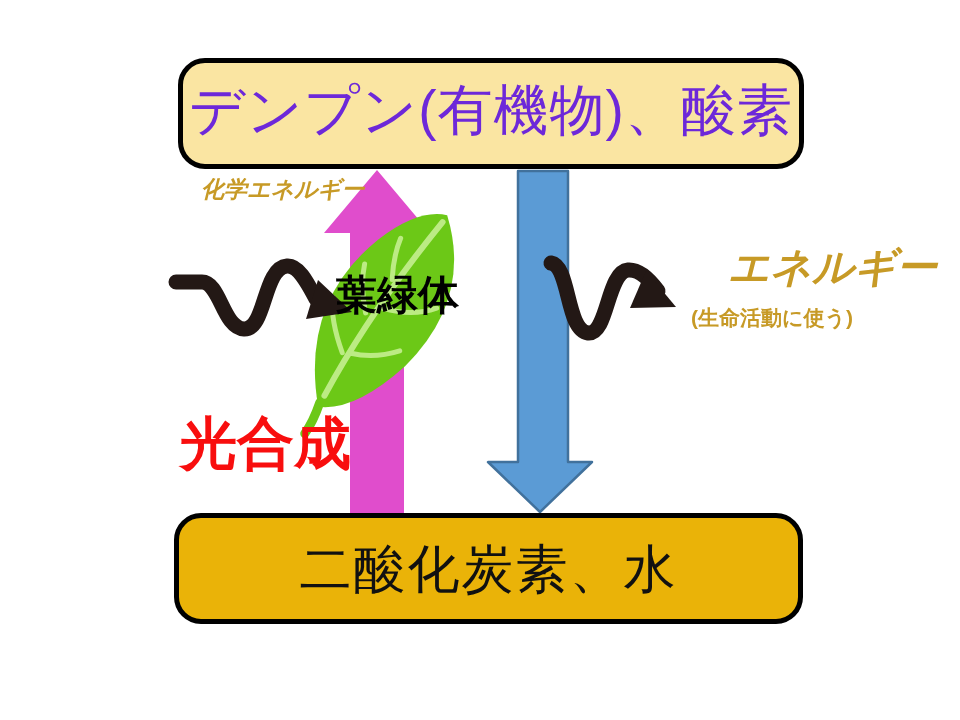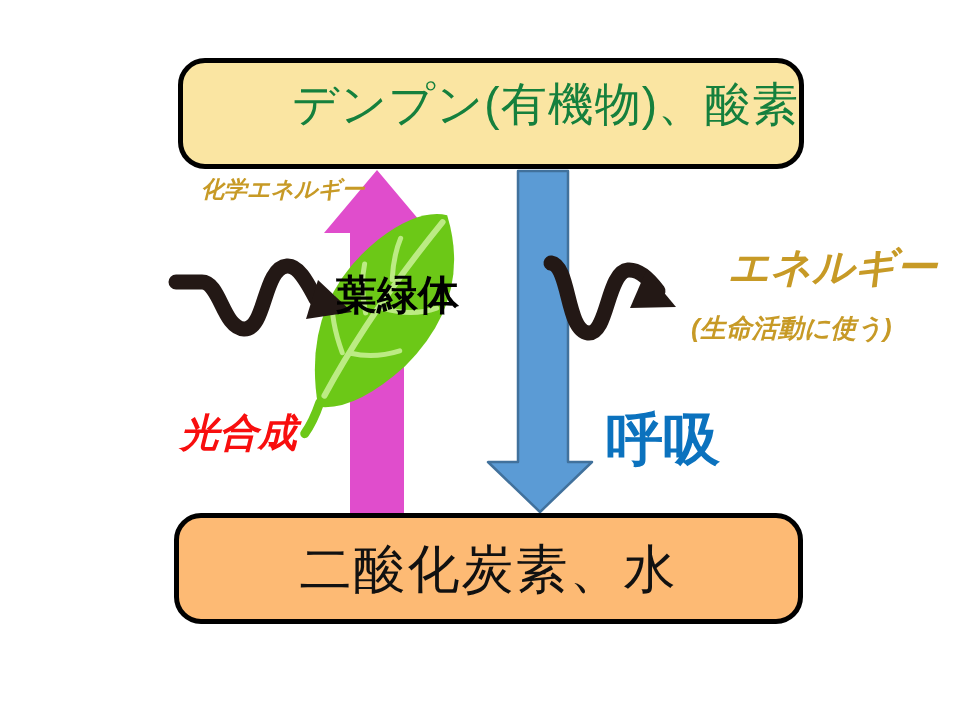--- a/index.html
+++ b/index.html
@@ -4,53 +4,53 @@
 <style>
   html,body { margin:0; padding:0; background:#fff; }
   .canvas {
     position:relative; width:960px; height:720px; background:#ffffff;
     font-family:"Liberation Sans", sans-serif; overflow:hidden;
   }
   .canvas svg { position:absolute; left:0; top:0; }
 
   .box {
     position:absolute; box-sizing:border-box;
-    border:5px solid #000; border-radius:27px; background:#fdba74;
+    border:5px solid #000; border-radius:27px; background:#eab308;
   }
   .top-box    { left:178px; top:58px;  width:626px; height:111px; }
   .bottom-box { left:174px; top:513px; width:629px; height:111px; }
 
   .abs { position:absolute; white-space:nowrap; }
 
   .top-box-text {
-    position:absolute; left:0; right:0; top:11px; text-align:right;
-    font-size:46px; color:#15803d; letter-spacing:1px;
+    position:absolute; left:0; right:0; top:11px; text-align:center;
+    font-size:55px; color:#6d28d9; letter-spacing:1px;
   }
   .top-box-sub {
     position:absolute; left:18px; top:70px;
     font-size:23px; font-weight:bold; font-style:italic;margin-top:41px;
   }
   .bottom-box-text {
     position:absolute; left:0; right:0; top:17px; text-align:center;
     font-size:52px; color:#111; letter-spacing:2px;
   }
 
   .light-energy {
     left:34px; top:224px; font-size:41px; font-weight:bold; font-style:italic;
     line-height:1.1;
   }
   .light-energy .l2 { padding-left:10px; }
 
-  .photo-label { left:180px; top:406px; font-size:39px; font-weight:bold;font-style:italic; }
+  .photo-label { left:180px; top:406px; font-size:57px; font-weight:bold; }
   .resp-label  { left:606px; top:402px; font-size:57px; font-weight:bold; }
 
   .leaf-label  { left:336px; top:268px; font-size:41px; font-weight:bold; color:#000000; }
 
   .energy-title { left:688px; top:240px; font-size:41px; font-weight:bold; font-style:italic;margin-left:40px; }
-  .energy-note  { left:691px; top:311px; font-size:26px; font-weight:bold; font-style:italic; }
+  .energy-note  { left:691px; top:304px; font-size:21px; font-weight:bold; }
 </style>
 </head>
 <body>
 
 <div class="canvas">
 
   <svg width="960" height="720" viewBox="0 0 960 720">
 
     <polygon points="377,170 430,233 404,233 404,514 350,514 350,233 324,233" fill="#E04DCC"></polygon>
 
@@ -86,18 +86,17 @@
   </div>
 
   <div class="box bottom-box">
     <div class="bottom-box-text">二酸化炭素、水</div>
   </div>
 
 
   <div class="abs leaf-label">葉緑体</div>
 
   <div class="abs photo-label" style="color: rgb(248, 14, 14);">光合成</div>
-  <div class="abs resp-label" style="color: rgb(11, 114, 190);">呼吸</div>
 
   <div class="abs energy-title" style="color: rgb(199, 154, 38);">エネルギー</div>
   <div class="abs energy-note" style="color: rgb(199, 154, 38);">(生命活動に使う)</div>
 
 </div>
 
 </body></html>

